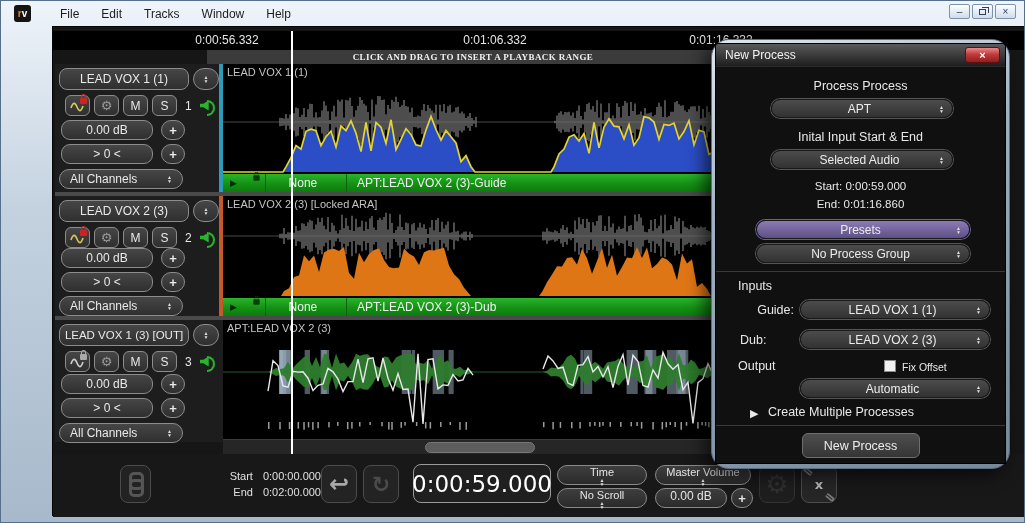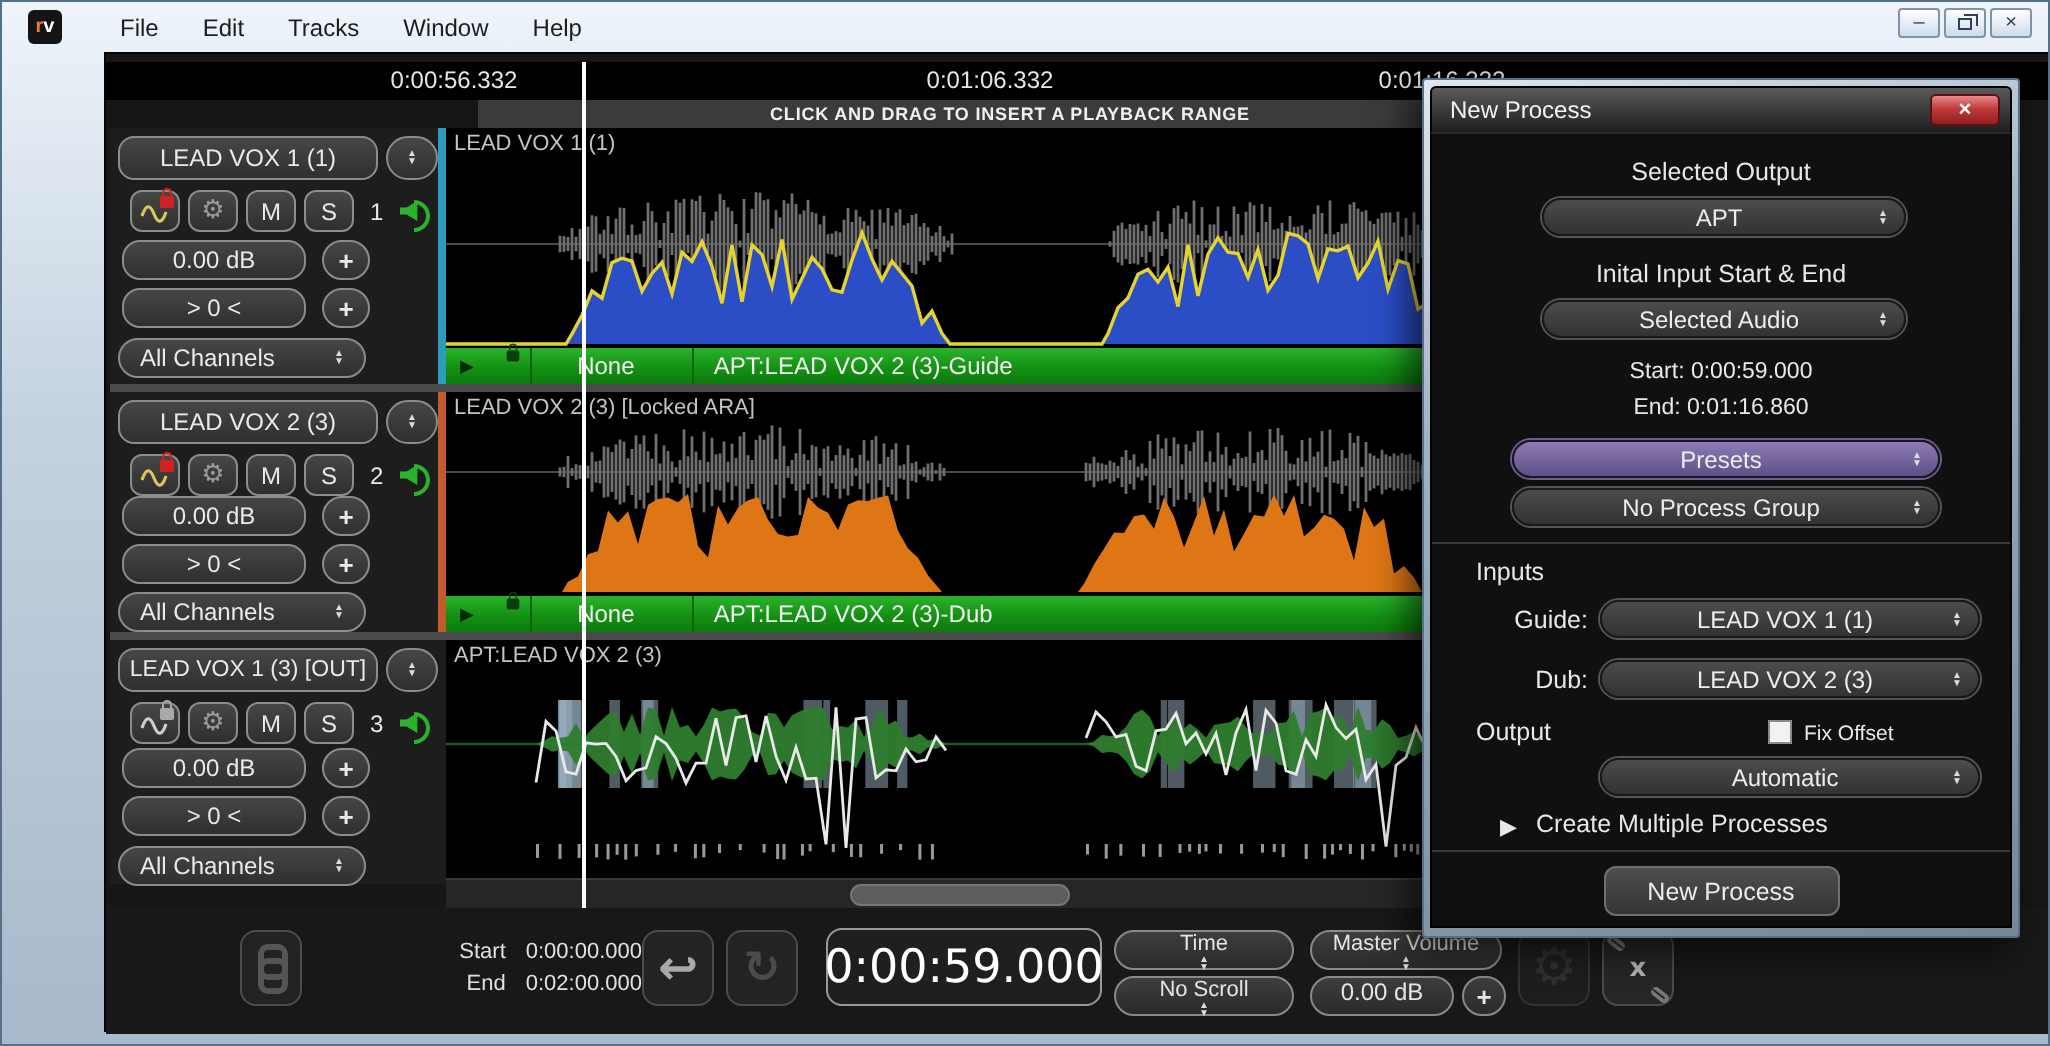--- a/index.html
+++ b/index.html
@@ -15,22 +15,22 @@
   .menu-items span{padding:4px 11px;cursor:default;}
   .win-controls{position:absolute;right:8px;top:3px;display:flex;gap:2px;}
   .wbtn{width:21px;height:15px;border:1px solid #7e92aa;border-radius:2px;background:linear-gradient(180deg,#fdfeff,#cfdcec);
         display:flex;align-items:center;justify-content:center;font-size:10px;color:#30405a;line-height:1;}
   .restore-glyph{width:7px;height:6px;border:1px solid #30405a;position:relative;margin-top:1px;}
   .restore-glyph::before{content:'';position:absolute;top:-3px;left:2px;width:6px;height:5px;border:1px solid #30405a;border-left:none;border-bottom:none;}
   
   .app{position:absolute;left:8px;top:25px;width:1009px;height:490px;background:#161616;border:1px solid #060606;margin-left:43px;}
   .timeline{position:absolute;left:0;top:4px;width:100%;height:19px;background:#000;}
   .tick{position:absolute;top:2px;font-size:12px;color:#e6e6e6;transform:translateX(-50%);}
-  .hint{position:absolute;left:186px;top:23px;width:532px;height:14px;background:#3b3b3b;color:#f0f0f0;
-        font-size:9px;font-weight:bold;letter-spacing:.4px;display:flex;align-items:center;justify-content:center;}
+  .hint{position:absolute;left:154px;top:23px;width:532px;height:14px;background:#3b3b3b;color:#f0f0f0;
+        font-size:9px;font-weight:bold;letter-spacing:.4px;display:flex;align-items:center;justify-content:center;font-family:Liberation Serif, serif;}
   
   .tpanel{position:absolute;left:2px;top:37px;width:168px;}
   .thead{position:relative;height:128px;background:#1d1d1d;}
   .thead.h2{height:120px;}.thead.h3{height:122px;}
   .tname{position:absolute;left:4px;top:4px;width:130px;height:22px;}
   .tbtn{background:linear-gradient(180deg,#464646,#2f2f2f);border:1px solid #8c8c8c;border-radius:8px;color:#e9e9e9;
         font-size:12px;display:flex;align-items:center;justify-content:center;}
   .sortbtn{position:absolute;left:138px;top:4px;width:26px;height:22px;border-radius:11px;flex-direction:column;}
   .dda{display:flex;flex-direction:column;align-items:center;line-height:4px;font-size:5px;color:#ddd;}
   .iconrow{position:absolute;left:10px;top:31px;display:flex;align-items:center;gap:4px;}
@@ -85,21 +85,21 @@
   .pill{position:absolute;height:20px;border-radius:10px;background:linear-gradient(180deg,#3e3e3e,#2a2a2a);border:1px solid #8a8a8a;
         color:#e5e5e5;font-size:11px;display:flex;align-items:center;justify-content:space-between;padding:0 8px;flex-direction:column;}
   .pill .c{flex:1;text-align:center;}
   .dimgear{left:706px;color:#303030;font-size:26px;background:#1e1e1e;border-color:#333;}
   .unlink{left:748px;color:#9a9a9a;background:#262626;}
   .unlink-x{position:relative;font-size:13px;font-weight:bold;color:#b5b5b5;}
   .unlink i{position:absolute;width:10px;height:5px;border:2px solid #777;border-radius:3px;}
   .unlink i.a{left:-12px;top:-8px;transform:rotate(38deg);border-right:none;}
   .unlink i.b{right:-12px;bottom:-8px;transform:rotate(38deg);border-left:none;}
   
-  .dialog{position:absolute;left:710px;top:38px;width:299px;height:430px;border-radius:2px;
+  .dialog{position:absolute;left:710px;top:38px;width:299px;height:430px;border-radius:18px;
           background:linear-gradient(160deg,#dfe7ef 0%,#9fb0c2 35%,#76879a 100%);
           border:1px solid #5a6e84;box-shadow:-6px 6px 18px rgba(0,0,0,.65);padding:3px;z-index:10;}
   .dtitle{height:23px;background:linear-gradient(180deg,#5a5a5a,#1e1e1e);border:1px solid #000;border-bottom:none;
           border-radius:3px 3px 0 0;display:flex;align-items:center;color:#f2f2f2;font-size:12px;padding-left:9px;position:relative;}
   .dclose{position:absolute;right:5px;top:3px;width:35px;height:16px;border-radius:3px;
           background:linear-gradient(180deg,#e98a8a 0%,#c13b3b 45%,#8f1f1f 100%);border:1px solid #5c1010;
           color:#fff;font-size:11px;font-weight:bold;display:flex;align-items:center;justify-content:center;line-height:1;}
   .dbody{position:relative;height:398px;background:#101010;border:1px solid #000;border-top:1px solid #2a2a2a;color:#e8e8e8;font-size:12.5px;}
   .dlabel{position:absolute;width:100%;text-align:center;}
   .dpill{position:absolute;height:19px;border-radius:10px;background:linear-gradient(180deg,#4c4c4c,#323232);border:1px solid #191919;
@@ -832,21 +832,21 @@
       </div>
     </div>
   </div>
 
   <div class="dialog">
     <div class="dtitle">
       <span>New Process</span>
       <div class="dclose">×</div>
     </div>
     <div class="dbody">
-      <div class="dlabel" style="top:12px">Selected Output</div>
+      <div class="dlabel" style="top:12px">Process Process</div>
       <div class="dpill" style="top:32px;left:55px;width:182px">
         <span class="c">APT</span>
           <span class="dda">
             <i>▲</i>
             <i>▼</i>
           </span>
       </div>
       <div class="dlabel" style="top:63px">Inital Input Start &amp; End</div>
       <div class="dpill" style="top:83px;left:55px;width:182px">
         <span class="c">Selected Audio</span>
@@ -874,21 +874,21 @@
       <div class="ddiv" style="top:204px"></div>
       <div style="position:absolute;top:212px;left:22px">Inputs</div>
       <div style="position:absolute;top:236px;left:24px;width:54px;text-align:right">Guide:</div>
       <div class="dpill" style="top:233px;left:84px;width:190px">
         <span class="c">LEAD VOX 1 (1)</span>
           <span class="dda">
             <i>▲</i>
             <i>▼</i>
           </span>
       </div>
-      <div style="position:absolute;top:266px;left:24px;width:54px;text-align:right">Dub:</div>
+      <div style="position:absolute;top:266px;left:24px;width:54px;text-align:left">Dub:</div>
       <div class="dpill" style="top:263px;left:84px;width:190px">
         <span class="c">LEAD VOX 2 (3)</span>
           <span class="dda">
             <i>▲</i>
             <i>▼</i>
           </span>
       </div>
       <div style="position:absolute;top:292px;left:22px">Output</div>
       <div class="chk" style="top:293px;left:168px"></div>
       <div style="position:absolute;top:294px;left:186px;font-size:10.5px">Fix Offset</div>

